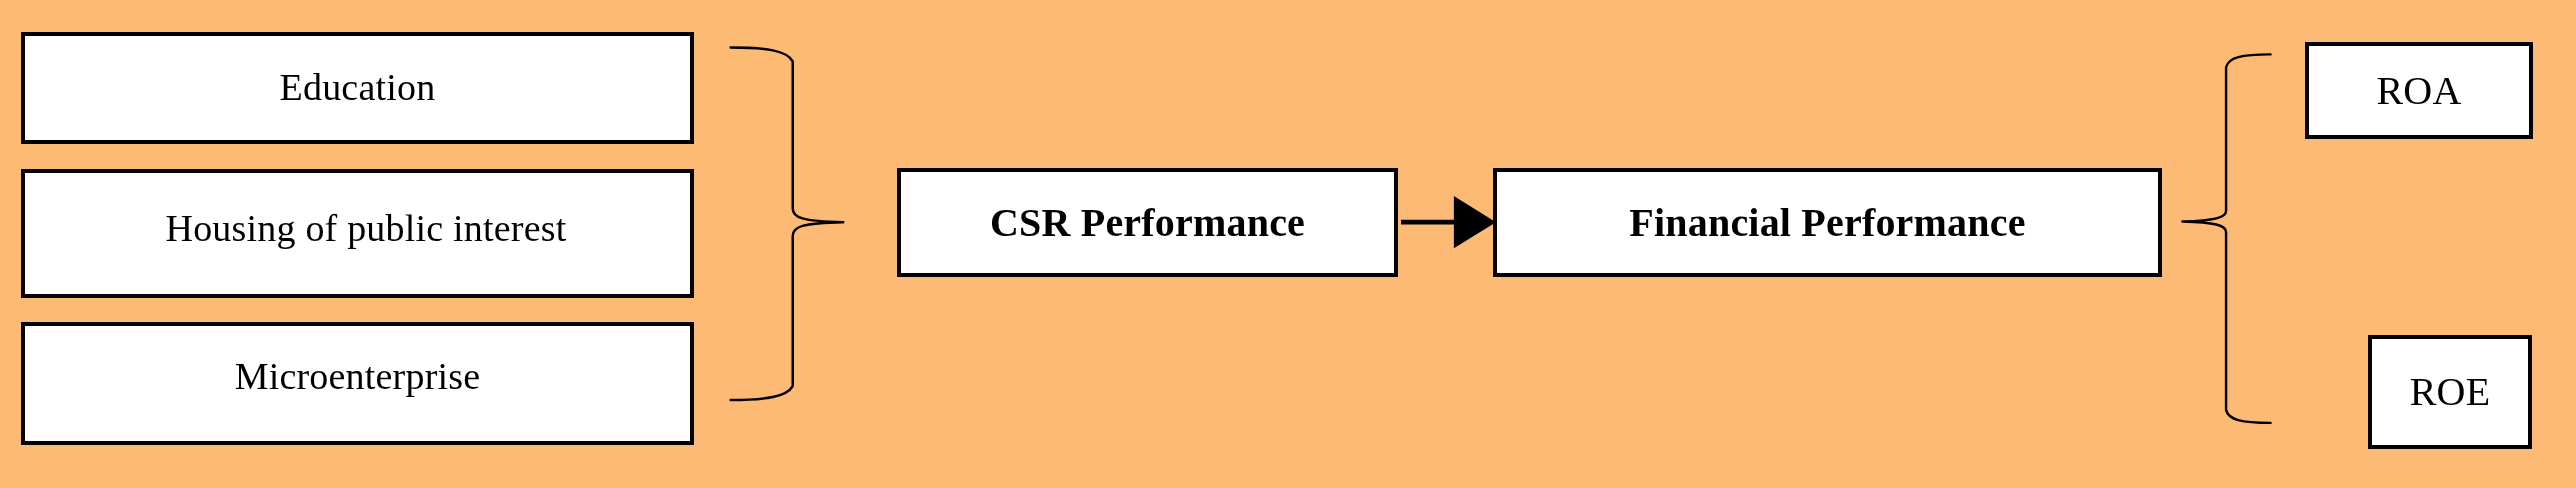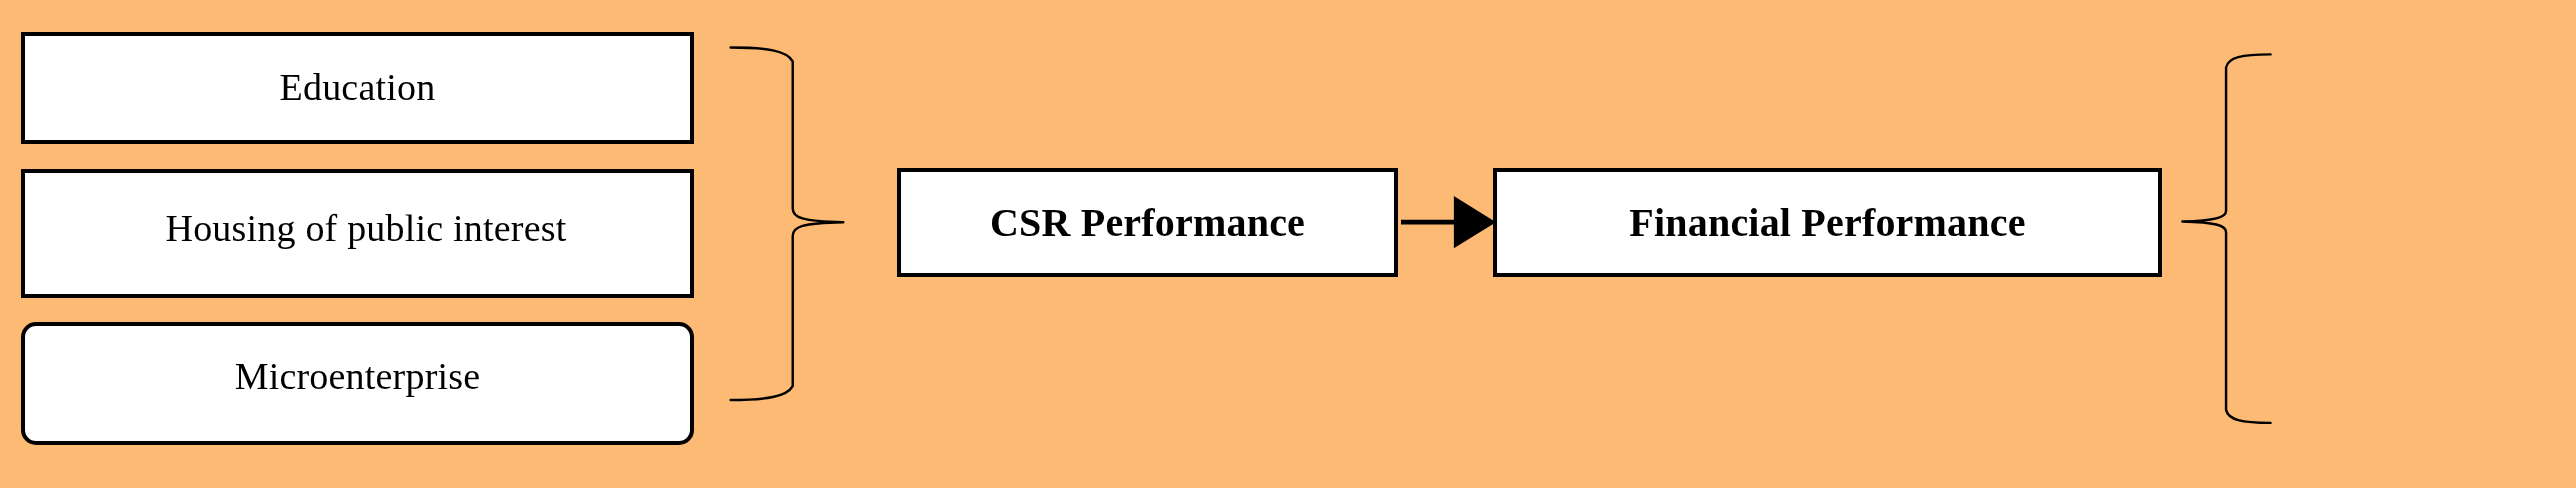--- a/index.html
+++ b/index.html
@@ -36,21 +36,21 @@
     font-weight: bold;
     font-size: 40px;
   }
   .node-label.small-caps-id {
     font-size: 40px;
   }
 
   
   #box-education        { left: 21px;   top: 32px;  width: 673px; height: 112px; }
   #box-housing          { left: 21px;   top: 169px; width: 673px; height: 129px; }
-  #box-microenterprise  { left: 21px;   top: 322px; width: 673px; height: 123px; border-radius: 15px; }
+  #box-microenterprise  { left: 21px;   top: 322px; width: 673px; height: 123px; }
   #box-csr              { left: 897px; top: 168px; width: 501px; height: 109px; }
   #box-financial        { left: 1493px; top: 168px; width: 669px; height: 109px; }
   #box-roa              { left: 2305px; top: 42px;  width: 228px; height: 97px; }
   #box-roe              { left: 2368px; top: 335px; width: 164px; height: 114px; }
 
   
   #box-education .node-label        { transform: translateY(-1.5px); }
   #box-housing .node-label          { transform: translateY(-6.1px); margin-left: 17px; }
   #box-microenterprise .node-label  { transform: translateY(-7.7px); }
 
@@ -98,21 +98,27 @@
   </div>
 
   <div class="node-box" id="box-csr">
     <span class="node-label bold">CSR Performance</span>
   </div>
 
   <div class="node-box" id="box-financial">
     <span class="node-label bold">Financial Performance</span>
   </div>
 
+  <div class="node-box" id="box-roa">
+    <span class="node-label small-caps-id">ROA</span>
+  </div>
 
+  <div class="node-box" id="box-roe">
+    <span class="node-label small-caps-id">ROE</span>
+  </div>
 
   <svg id="connectors" viewBox="0 0 3361 637">
 
     <path class="brace-path" d="M 953 62
              C 1000 62, 1026 66, 1034 80
              L 1034 272
              C 1034 284, 1046 289, 1100 290
              C 1046 291, 1034 296, 1034 308
              L 1034 504
              C 1026 518, 1000 522, 953 522"></path>

